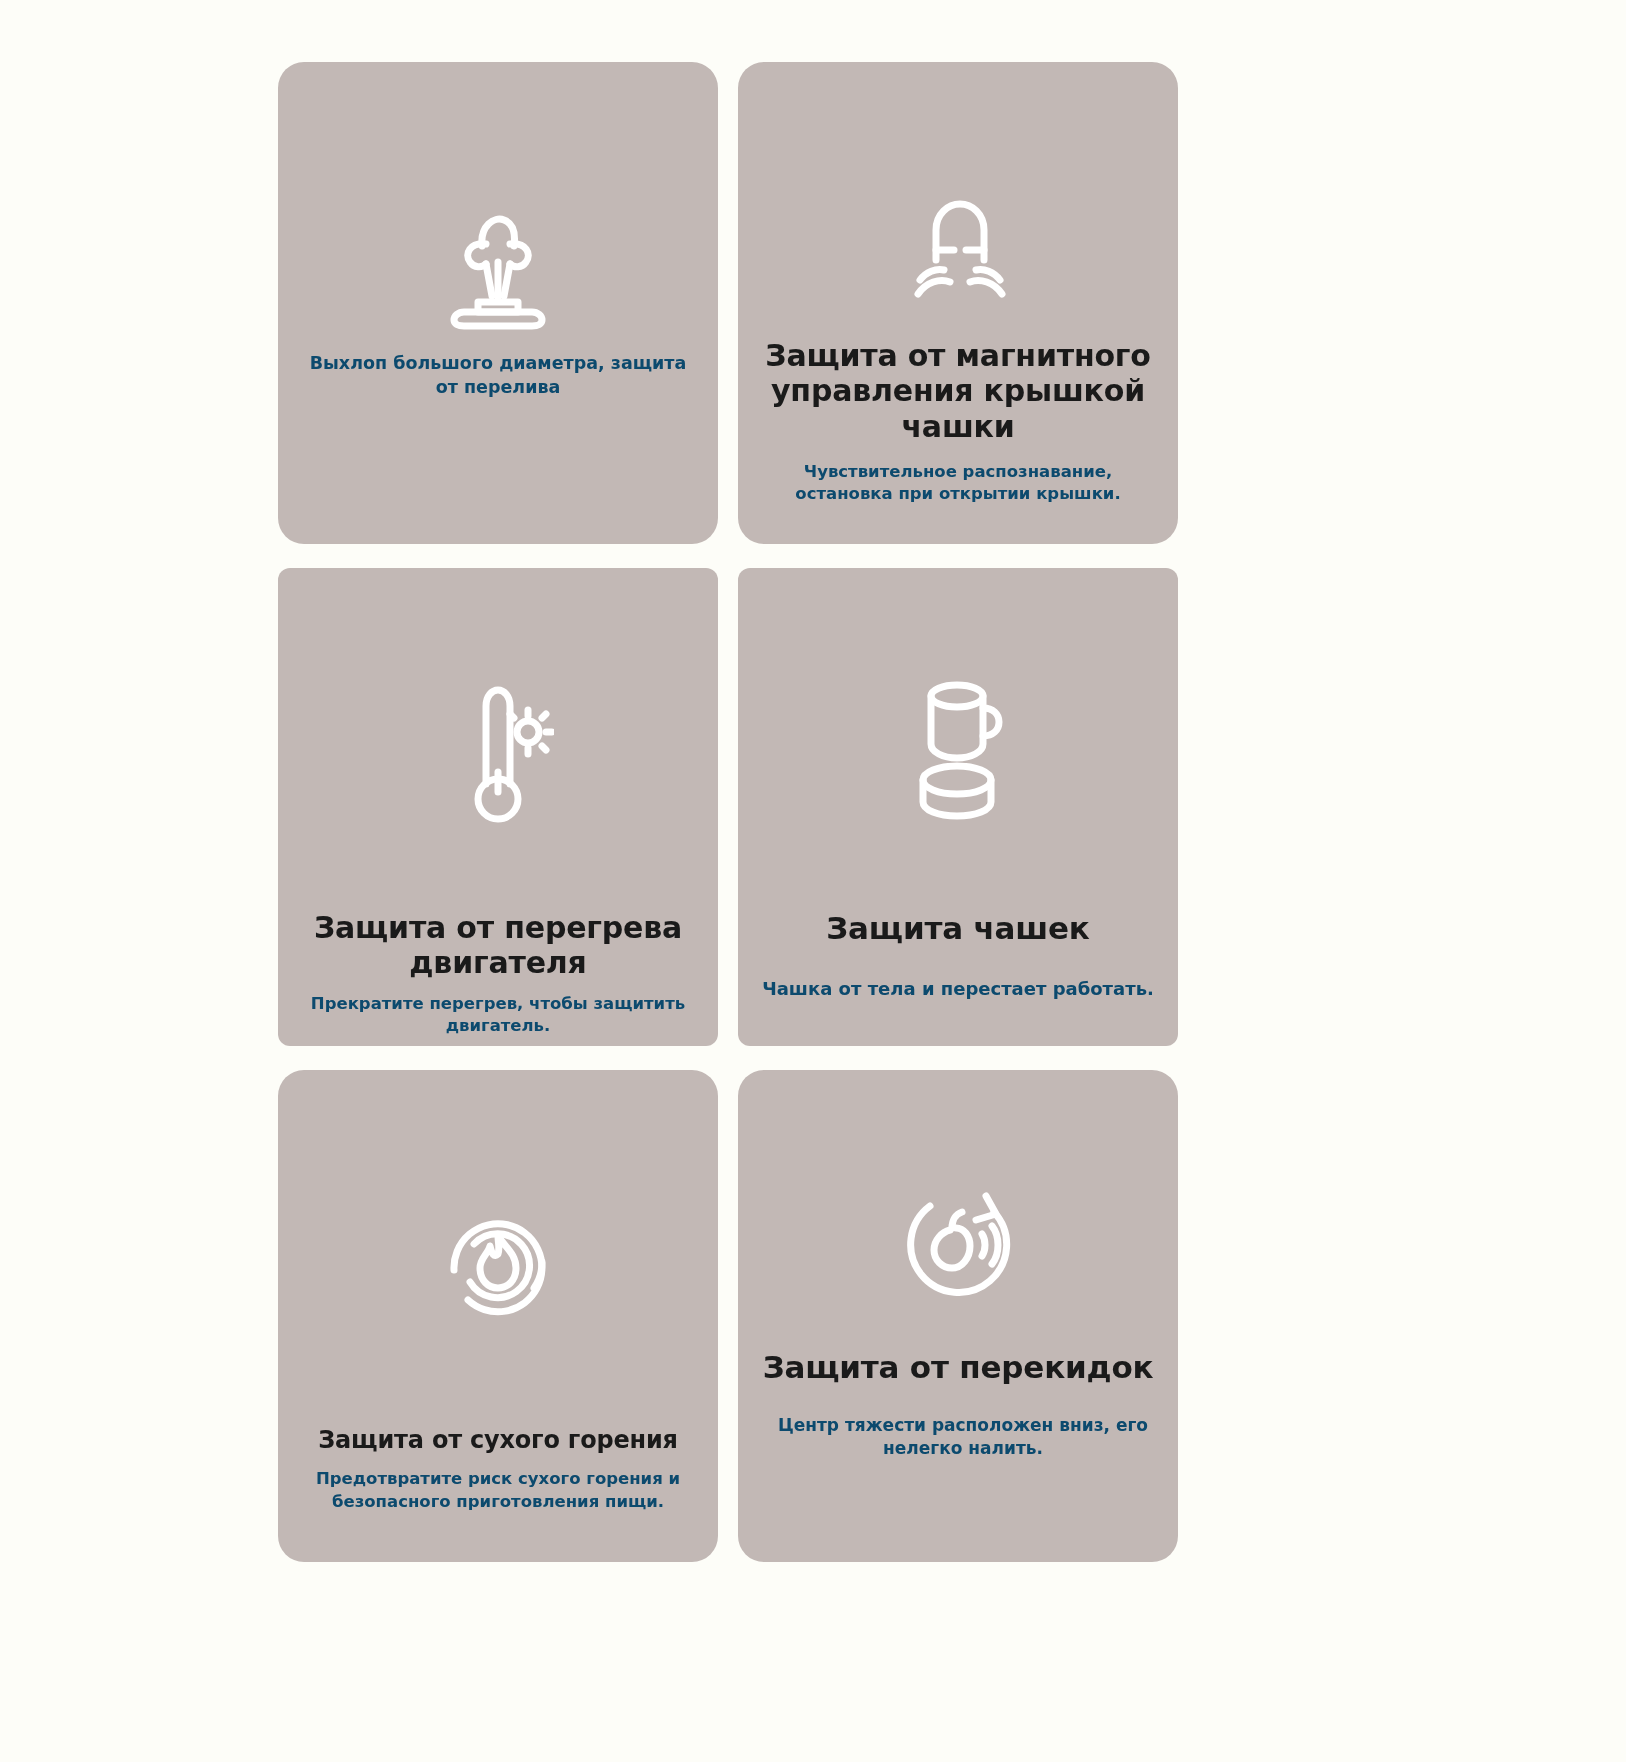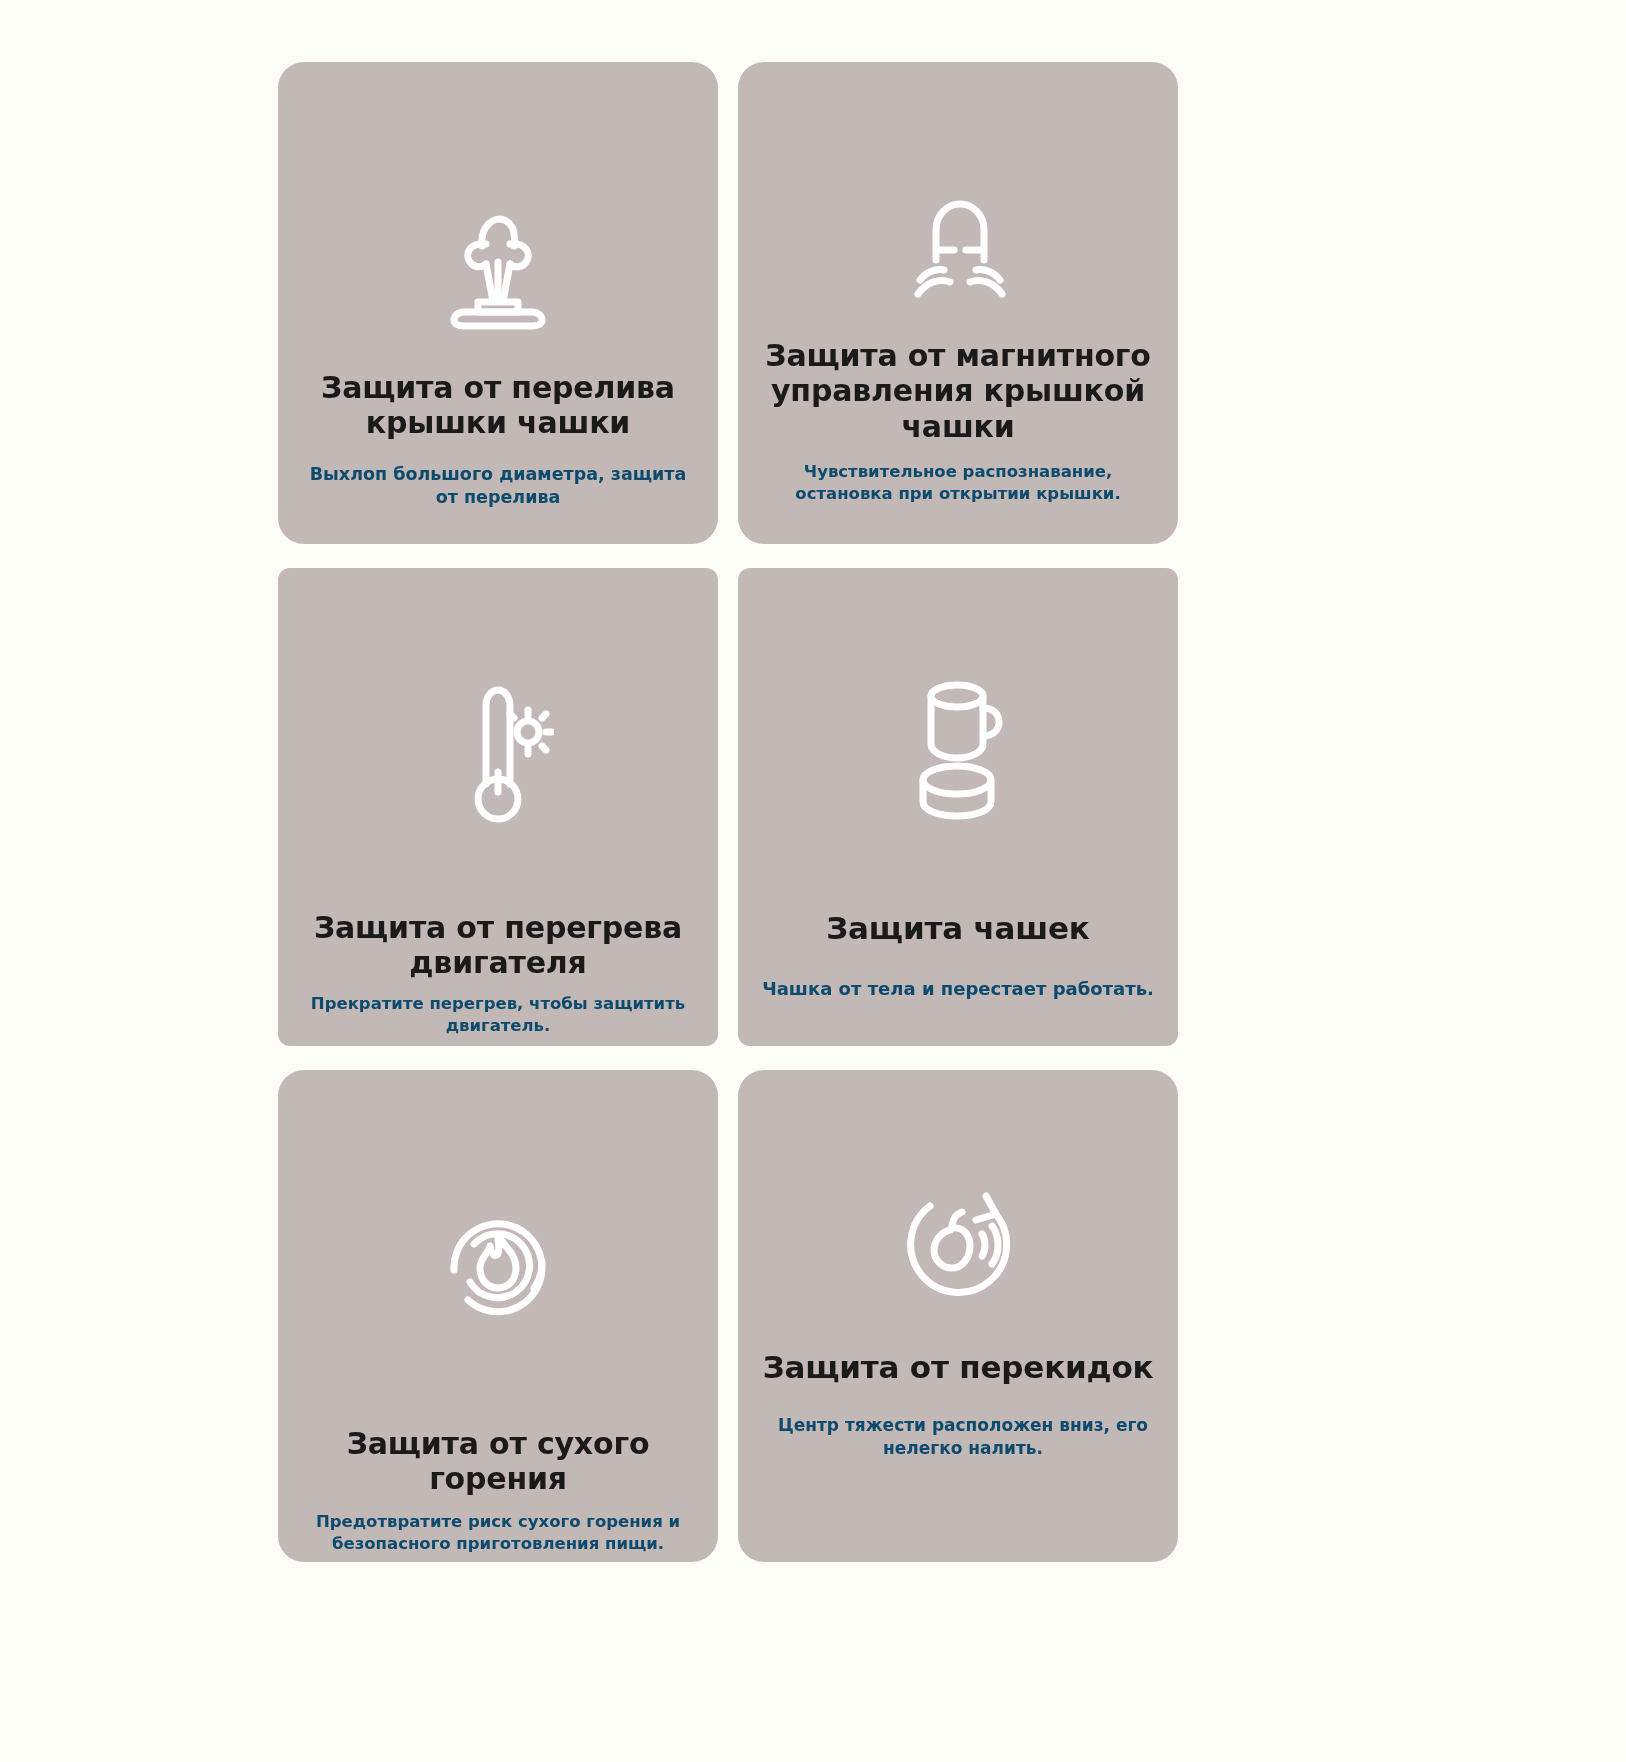--- a/index.html
+++ b/index.html
@@ -106,21 +106,21 @@
 
   .c5 .icon-wrap { margin-top: 128px; }
   .c5 .title-block { margin-top: 100px; }
   .c5 .desc-block { margin-top: 14px; }
 
   .c6 .icon-wrap { margin-top: 112px; }
   .c6 .title-block { margin-top: 39px; }
   .c6 .desc-block { margin-top: 28px; padding-left: 30px; }
 
   .c4 .card-title, .c6 .card-title { font-size: 31px; }
-  .c5 .card-title { font-size: 30px; }
+  .c5 .card-title { font-size: 24px; }
   .c4 .card-desc { font-size: 18px; }
   .c6 .card-desc { font-size: 17px; }
   .c2 .card-desc { font-size: 16.5px; }
   .c3 .card-desc { font-size: 16.5px; }
   .c5 .card-desc { font-size: 16.5px; }
 </style>
 </head>
 <body>
 
 <div class="page">
@@ -132,23 +132,20 @@
         <svg width="112" height="130" viewBox="0 0 112 130" fill="none" stroke="#ffffff" stroke-width="7" stroke-linecap="round" stroke-linejoin="round">
           <path d="M44 44 C28 42 22 54 28 62 C32 68 40 68 44 64"></path>
           <path d="M68 44 C84 42 90 54 84 62 C80 68 72 68 68 64"></path>
           <path d="M40 46 C38 26 52 16 62 20 C70 23 74 31 72 46"></path>
           <path d="M44 64 L50 96"></path>
           <path d="M56 62 L56 98"></path>
           <path d="M68 64 L62 96"></path>
           <path d="M36 102 L76 102 L76 112 L36 112 Z"></path>
           <path d="M22 112 L90 112 C96 112 100 116 100 120 C100 124 96 126 90 126 L22 126 C16 126 12 124 12 120 C12 116 16 112 22 112 Z"></path>
         </svg>
-      </div>
-      <div class="card-text title-block">
-        <p class="card-title">Защита от перелива крышки чашки</p>
       </div>
       <div class="card-text desc-block">
         <p class="card-desc">Выхлоп большого диаметра, защита от перелива</p>
       </div>
     </div>
 
     <div class="card r1 c2">
       <div class="icon-wrap">
         <svg width="112" height="122" viewBox="0 0 112 122" fill="none" stroke="#ffffff" stroke-width="7" stroke-linecap="round" stroke-linejoin="round">
           <path d="M34 66 L34 36 C34 20 46 10 58 10 C70 10 82 20 82 36 L82 66"></path>

